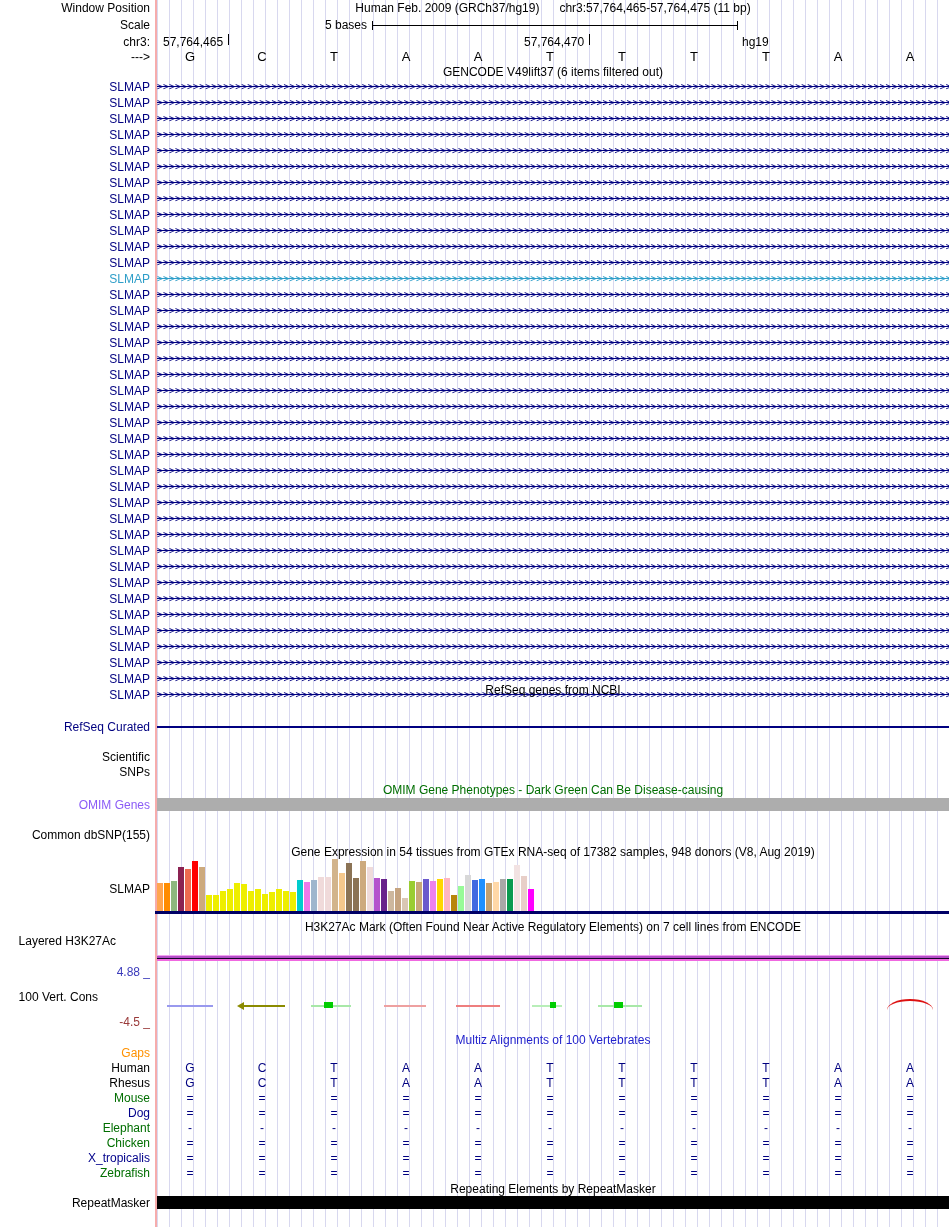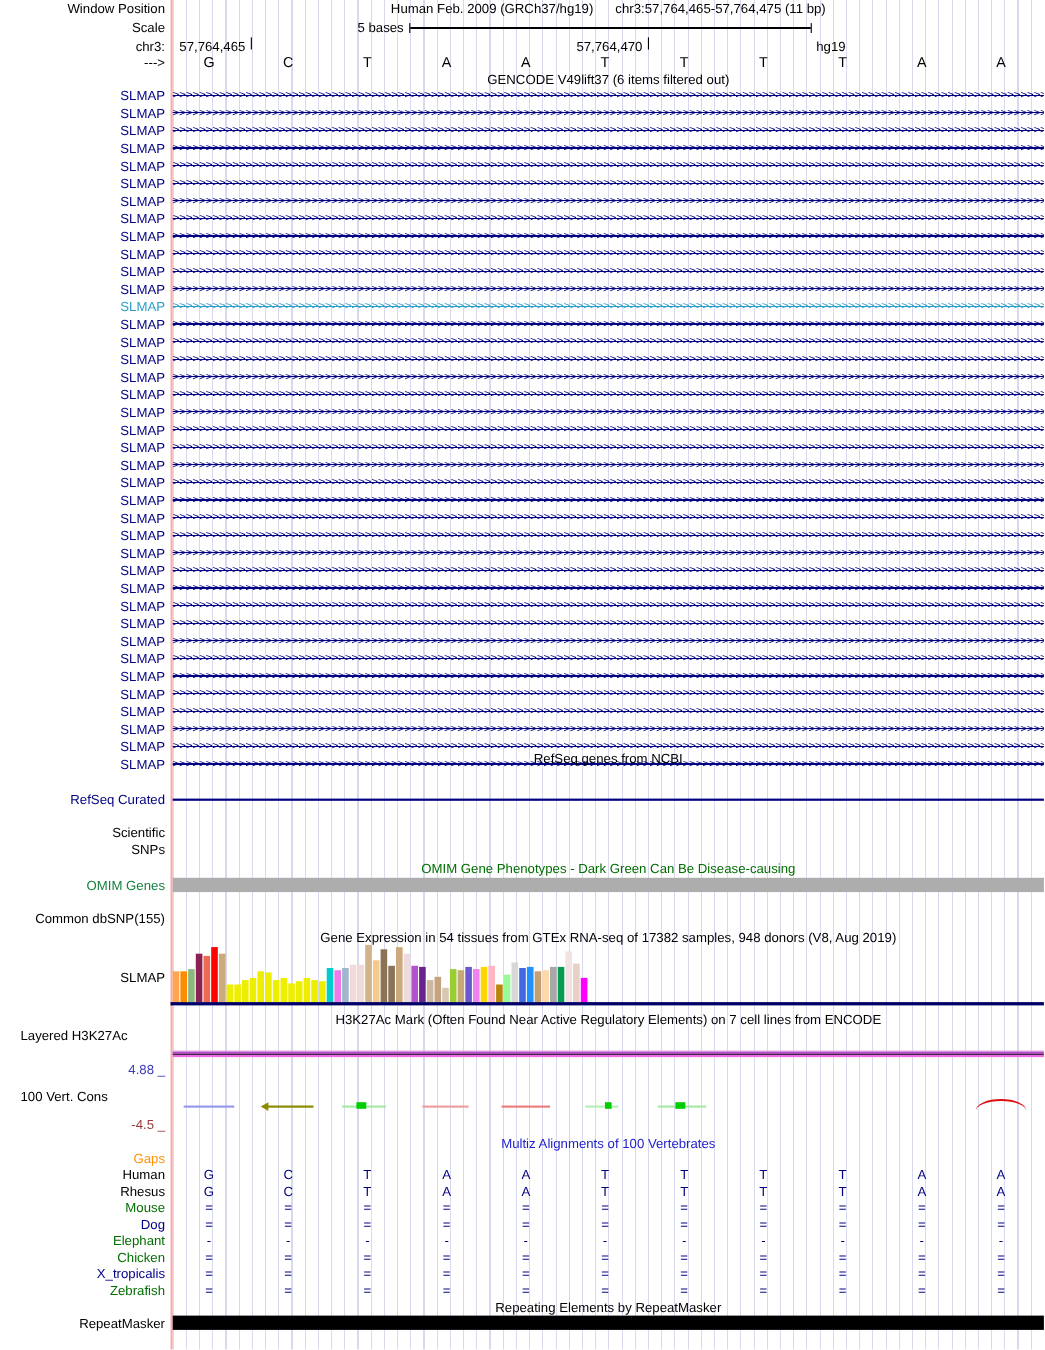--- a/index.html
+++ b/index.html
@@ -117,21 +117,21 @@
     </div>
 
   <div class="ctitle" style="top:683px">RefSeq genes from NCBI</div>
   <div class="llabel" style="top:720px;color:#000080">RefSeq Curated</div>
   <div class="hline" style="top:726px;height:2px;background:#000080"></div>
 
   <div class="llabel" style="top:750px">Scientific</div>
   <div class="llabel" style="top:765px">SNPs</div>
 
   <div class="ctitle" style="top:783px;color:#006E00">OMIM Gene Phenotypes - Dark Green Can Be Disease-causing</div>
-  <div class="llabel" style="top:798px;color:#15803d">OMIM Genes</div>
+  <div class="llabel" style="top:798px;color:#8b5cf6">OMIM Genes</div>
   <div class="hline" style="top:798px;height:13px;background:#ADADAD"></div>
 
   <div class="llabel" style="top:828px">Common dbSNP(155)</div>
 
   <div class="ctitle" style="top:845px">Gene Expression in 54 tissues from GTEx RNA-seq of 17382 samples, 948 donors (V8, Aug 2019)</div>
   <div class="llabel" style="top:882px">SLMAP</div>
   <div class="gtexbars" id="gtex-bars">
       <div style="height: 28px; background: rgb(255, 165, 79);"></div>
       <div style="height: 28px; background: rgb(255, 140, 0);"></div>
       <div style="height: 30px; background: rgb(141, 184, 126);"></div>

